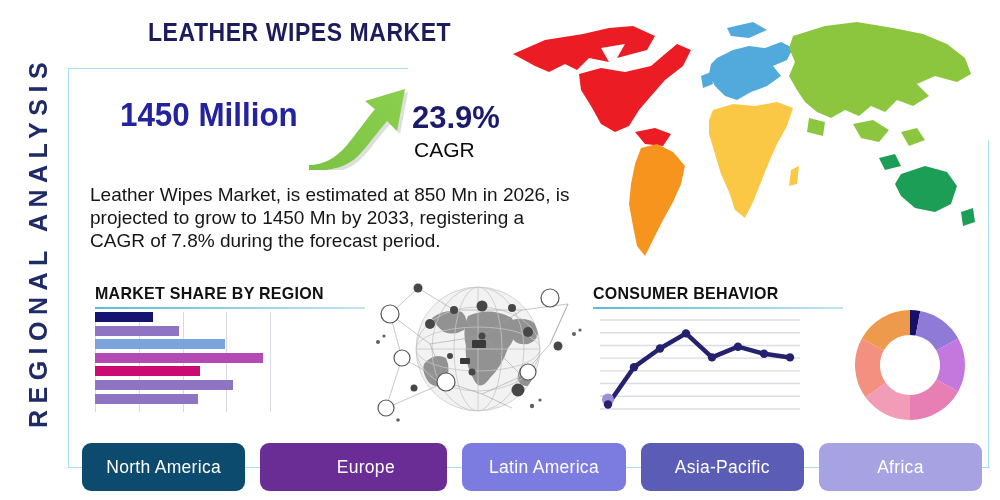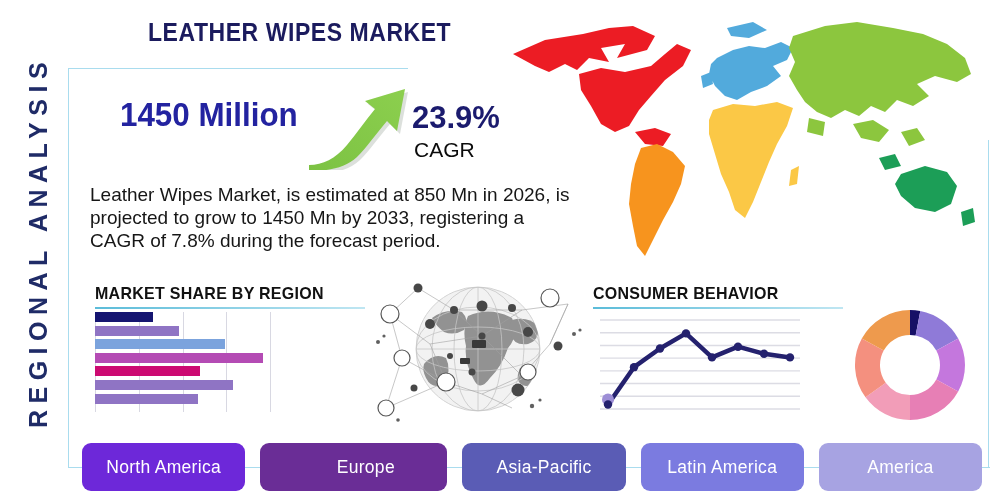--- a/index.html
+++ b/index.html
@@ -337,20 +337,20 @@
         <path d="M68.30597230221485 3.9742012099221284 A55 55 0 0 1 106.1968674024125 31.50354792440567 L84.28920040131591 43.54738977694855 A30 30 0 0 0 63.621439437571745 28.531382478139342 Z" fill="#8f7ad8"></path>
         <path d="M106.1968674024125 31.50354792440567 A55 55 0 0 1 106.1968674024125 84.49645207559435 L84.2892004013159 72.45261022305147 A30 30 0 0 0 84.28920040131591 43.54738977694855 Z" fill="#c477dd"></path>
         <path d="M106.1968674024125 84.49645207559435 A55 55 0 0 1 57.99999999999998 113 L57.999999999999986 88 A30 30 0 0 0 84.2892004013159 72.45261022305147 Z" fill="#e77fb5"></path>
         <path d="M57.99999999999998 113 A55 55 0 0 1 13.504065309377879 90.328188876086 L33.72949016875157 75.63355756877418 A30 30 0 0 0 57.999999999999986 88 Z" fill="#f29db8"></path>
         <path d="M13.504065309377879 90.328188876086 A55 55 0 0 1 9.803132597587513 31.503547924405634 L31.710799598684098 43.54738977694853 A30 30 0 0 0 33.72949016875157 75.63355756877418 Z" fill="#f4907f"></path>
         <path d="M9.803132597587513 31.503547924405634 A55 55 0 0 1 58.000000000000036 3 L58.00000000000002 28 A30 30 0 0 0 31.710799598684098 43.54738977694853 Z" fill="#ee9a4d"></path>
       </g>
   </svg>
 
   <div id="region-bar">
-      <div class="region-btn" style="background: #6d28d9;">North America</div>
+      <div class="region-btn" style="background: #0c4a6e;">North America</div>
       <div class="region-btn" style="background: rgb(106, 45, 150); padding-left: 24px;">Europe</div>
+      <div class="region-btn" style="background: rgb(123, 123, 224);">Latin America</div>
       <div class="region-btn" style="background: rgb(90, 92, 181);">Asia-Pacific</div>
-      <div class="region-btn" style="background: rgb(123, 123, 224);">Latin America</div>
-      <div class="region-btn" style="background: rgb(167, 163, 226);">America</div>
+      <div class="region-btn" style="background: rgb(167, 163, 226);">Africa</div>
     </div>
 
 </div>
 
 </body></html>

